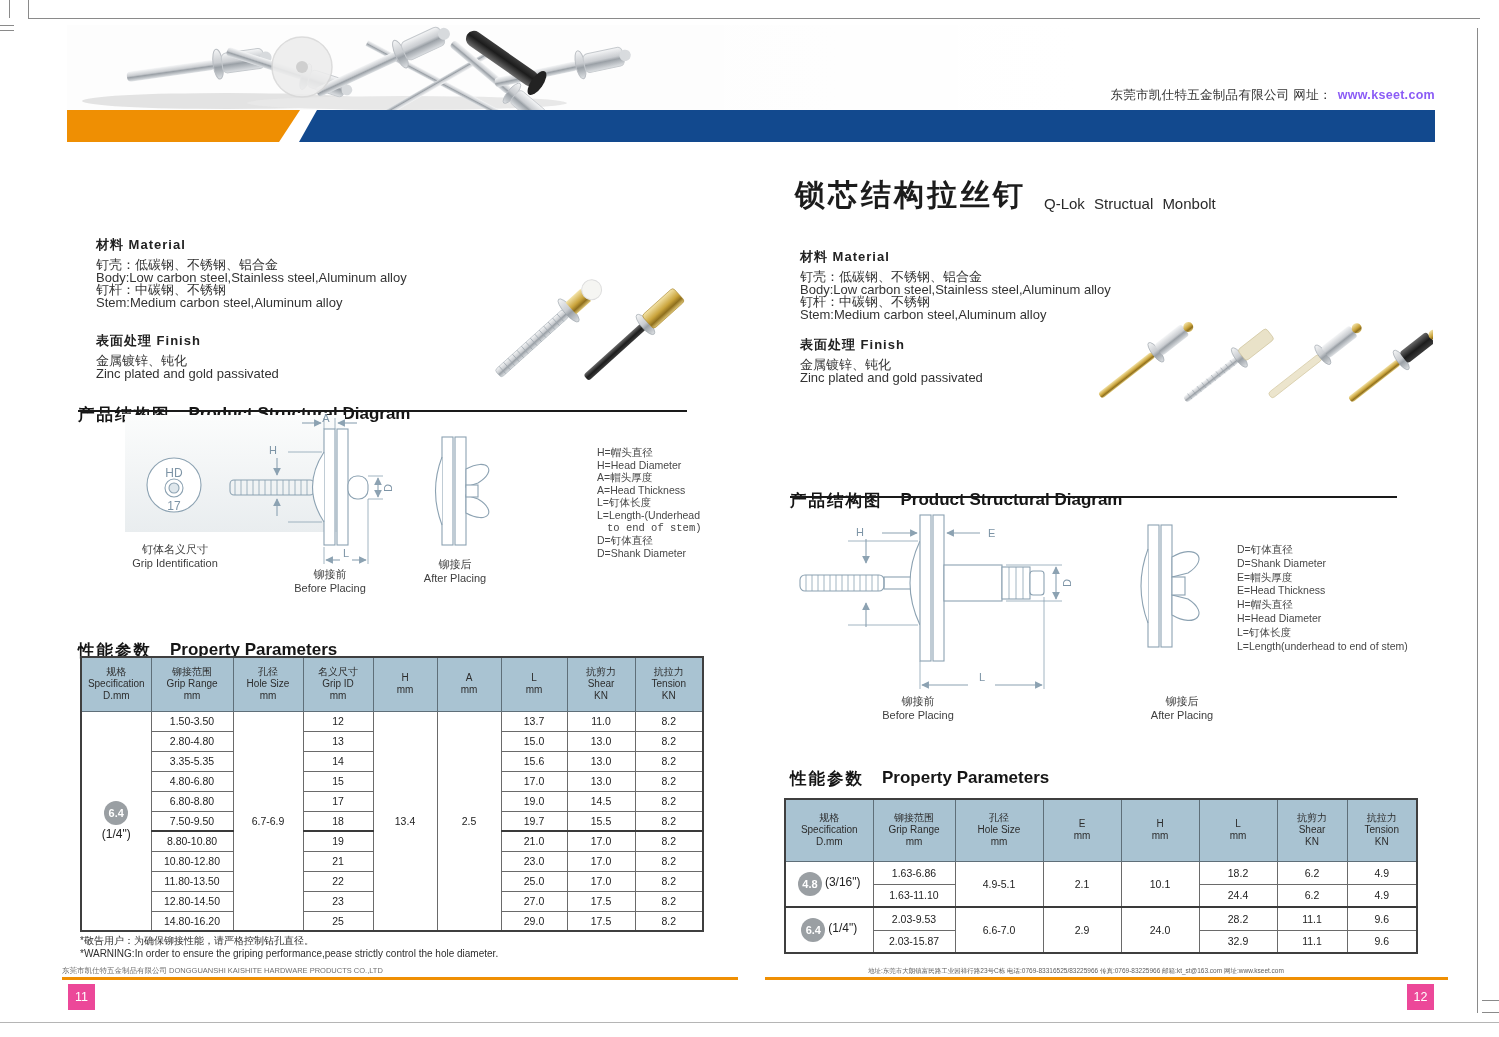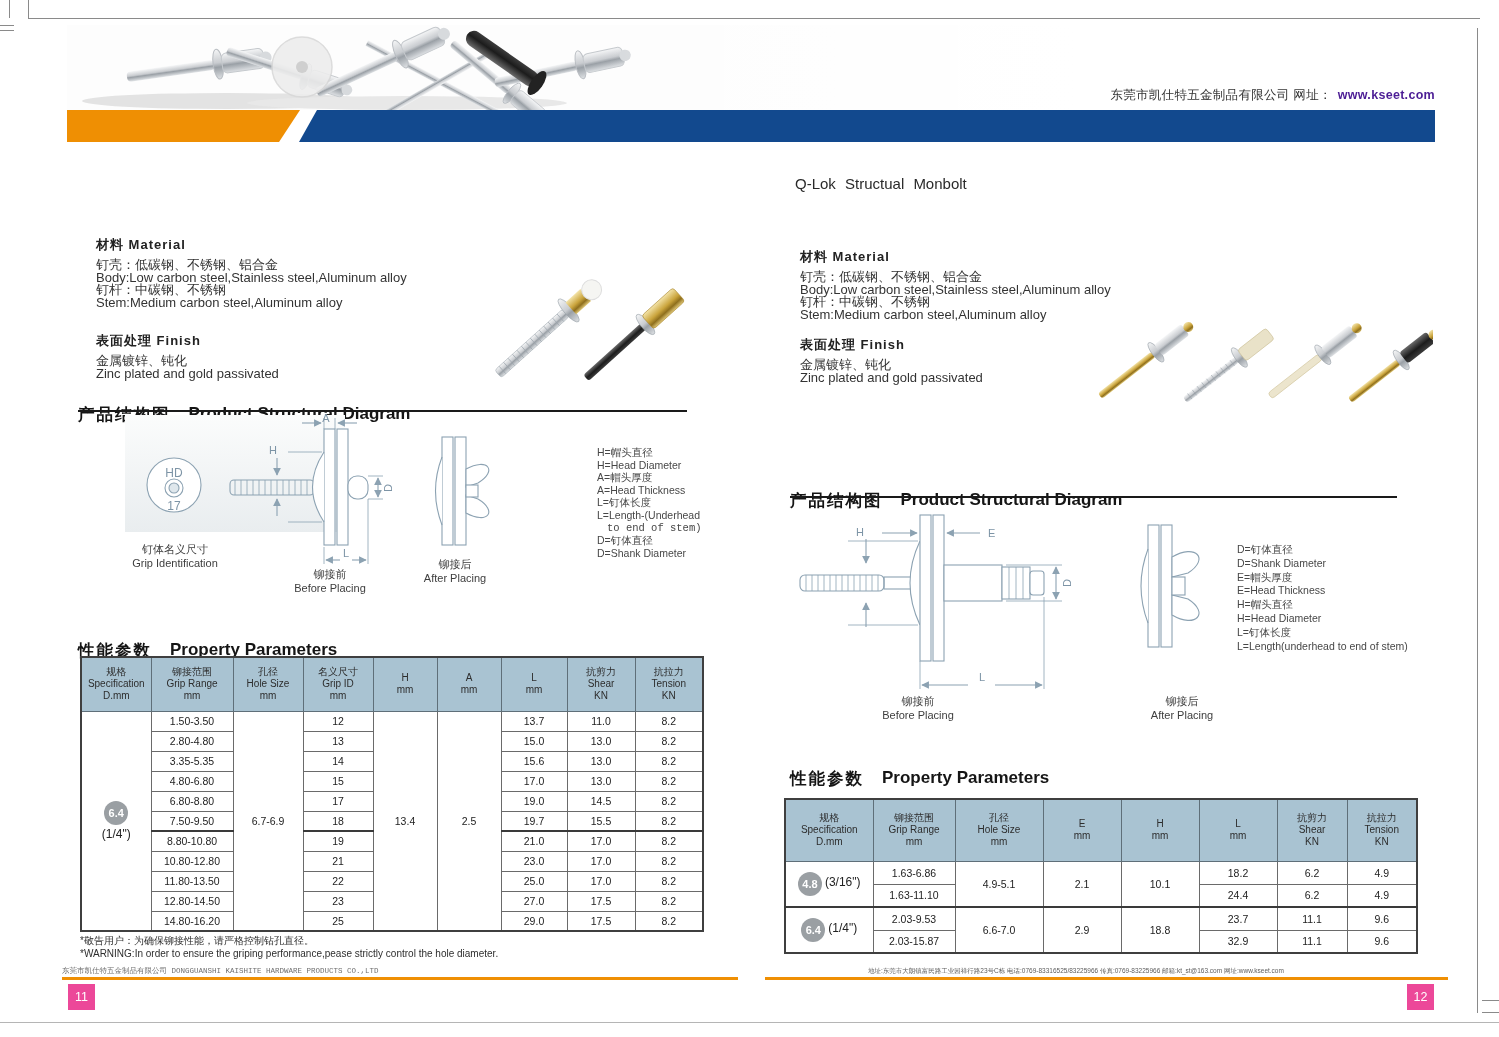--- a/index.html
+++ b/index.html
@@ -2,21 +2,21 @@
 <html><head>
 <meta charset="utf-8">
 <style>
   html,body{margin:0;padding:0;background:#fff;}
   #canvas{position:relative;width:1499px;height:1037px;background:#fff;overflow:hidden;
           font-family:"Liberation Sans","DejaVu Sans",sans-serif;color:#222;}
   .abs{position:absolute;}
   .mk{position:absolute;background:#8a8a8a;}
   
   #company-line{font-size:12.5px;color:#333;letter-spacing:.3px;}
-  #company-line .site{font-weight:bold;color:#4c1d95;margin-left:6px;}
+  #company-line .site{font-weight:bold;color:#8b5cf6;margin-left:6px;}
   #orange-bar{background:#EF8F03;clip-path:polygon(0 0,100% 0,91% 100%,0 100%);}
   #blue-bar{background:#12498E;clip-path:polygon(18px 0,100% 0,100% 100%,0 100%);}
   
   .page-title{display:flex;align-items:flex-end;gap:18px;white-space:nowrap;}
   .title-cn{font-size:30px;font-weight:700;letter-spacing:3px;color:#1c1c1c;}
   .title-en{font-size:15px;color:#2a2a2a;padding-bottom:4px;word-spacing:5px;}
   
   .info-h{font-size:13px;font-weight:700;color:#222;letter-spacing:1px;margin-bottom:5px;}
   .info-l{font-size:13px;color:#333;line-height:12.5px;white-space:nowrap;}
   
@@ -386,25 +386,26 @@
           <td>8.2</td>
         </tr>
     </tbody>
   </table>
 
   <div class="abs warn" style="left:80px;top:934px;">
     <div>*敬告用户：为确保铆接性能，请严格控制钻孔直径。</div>
     <div>*WARNING:In order to ensure the griping performance,pease strictly control the hole diameter.</div>
   </div>
 
-  <div class="abs foot-sm" style="left:62px;top:966px;font-family:Liberation Mono, monospace;">东莞市凯仕特五金制品有限公司  DONGGUANSHI KAISHITE HARDWARE PRODUCTS CO.,LTD</div>
+  <div class="abs foot-sm" style="left:62px;top:966px;">东莞市凯仕特五金制品有限公司  DONGGUANSHI KAISHITE HARDWARE PRODUCTS CO.,LTD</div>
   <div class="abs orange-line" style="left:62px;top:977px;width:676px;"></div>
   <div class="abs pageno" style="left:68px;top:984px;width:27px;height:26px;">11</div>
 
   <div class="abs page-title" style="left:795px;top:175px;">
+    <span class="title-cn">锁芯结构拉丝钉</span>
     <span class="title-en">Q-Lok Structual Monbolt</span>
   </div>
 
   <div class="abs" style="left:800px;top:248px;">
     <div class="info-h">材料  Material</div>
     <div class="info-l">钉壳：低碳钢、不锈钢、铝合金</div>
     <div class="info-l">Body:Low carbon steel,Stainless steel,Aluminum alloy</div>
     <div class="info-l">钉杆：中碳钢、不锈钢</div>
     <div class="info-l">Stem:Medium carbon steel,Aluminum alloy</div>
   </div>
@@ -573,22 +574,22 @@
         <td>1.63-11.10</td>
         <td>24.4</td>
         <td>6.2</td>
         <td>4.9</td>
       </tr>
       <tr class="grp">
         <td rowspan="2"><span class="circ">6.4</span><span class="specsub2">(1/4")</span></td>
         <td>2.03-9.53</td>
         <td rowspan="2">6.6-7.0</td>
         <td rowspan="2">2.9</td>
-        <td rowspan="2">18.8</td>
-        <td>23.7</td>
+        <td rowspan="2">24.0</td>
+        <td>28.2</td>
         <td>11.1</td>
         <td>9.6</td>
       </tr>
       <tr>
         <td>2.03-15.87</td>
         <td>32.9</td>
         <td>11.1</td>
         <td>9.6</td>
       </tr>
     </tbody>

